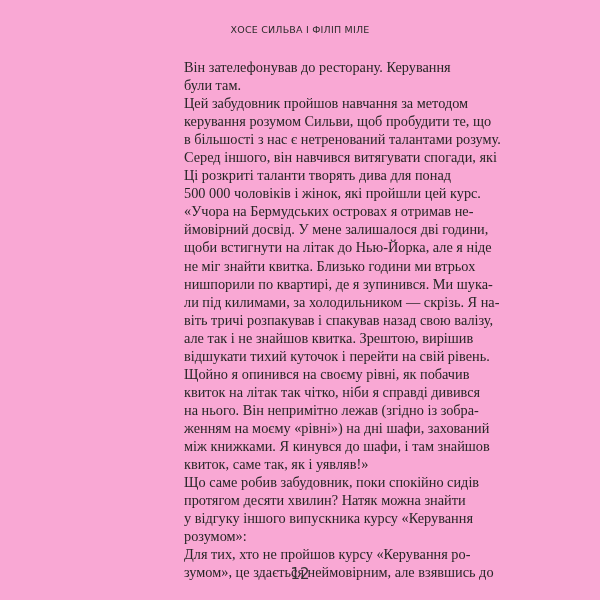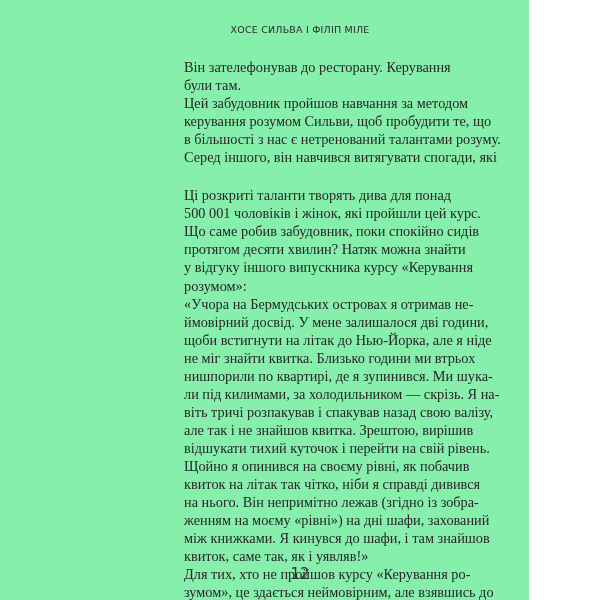--- a/index.html
+++ b/index.html
@@ -1,17 +1,17 @@
 <!DOCTYPE html>
 <html><head>
 <meta charset="utf-8">
 <style>
   html, body { margin: 0; padding: 0; background: #ffffff; }
   body { width: 600px; height: 600px; position: relative; overflow: hidden; }
-  .page { position: absolute; left: 0; top: 0; width: 529px; height: 600px; background: #86efac; }
+  .page { position: absolute; left: 0; top: 0; width: 600px; height: 600px; background: #f9a8d4; }
   .running-head {
     position: absolute; top: 24px; left: 0; width: 600px; text-align: center;
     font-family: "DejaVu Sans", sans-serif; font-size: 9.5px; letter-spacing: 0.2px;
     color: #2a2a2a;
   }
   .body-text {
     position: absolute; left: 168px; top: 58px; width: 263px;
     font-family: "Liberation Serif", serif; font-size: 14.3px; line-height: 18.05px;
     color: #262626;
   }
@@ -35,47 +35,47 @@
       <span class="line" style="text-indent: 16px;">Він зателефонував до ресторану. Керування</span>
       <span class="line last">були там.</span>
     </p>
     <p class="indent">
       <span class="line" style="text-indent: 16px; font-family: Liberation Serif, serif;">Цей забудовник пройшов навчання за методом</span>
       <span class="line">керування розумом Сильви, щоб пробудити те, що</span>
       <span class="line">в більшості з нас є нетренований талантами розуму.</span>
       <span class="line">Серед іншого, він навчився витягувати спогади, які</span>
     </p>
     <p class="indent">
-      <span class="line" style="text-indent: 16px; margin-top: 20px;">Ці розкриті таланти творять дива для понад</span>
-      <span class="line last">500 001 чоловіків і жінок, які пройшли цей курс.</span>
-    </p>
-    <p class="indent">
-      <span class="line" style="text-indent: 16px;">Що саме робив забудовник, поки спокійно сидів</span>
-      <span class="line">протягом десяти хвилин? Натяк можна знайти</span>
-      <span class="line">у відгуку іншого випускника курсу «Керування</span>
-      <span class="line last">розумом»:</span>
+      <span class="line" style="text-indent: 16px;">Ці розкриті таланти творять дива для понад</span>
+      <span class="line last">500 000 чоловіків і жінок, які пройшли цей курс.</span>
     </p>
     <p class="indent">
       <span class="line" style="text-indent: 16px;">«Учора на Бермудських островах я отримав не-</span>
       <span class="line">ймовірний досвід. У мене залишалося дві години,</span>
       <span class="line">щоби встигнути на літак до Нью-Йорка, але я ніде</span>
       <span class="line">не міг знайти квитка. Близько години ми втрьох</span>
       <span class="line">нишпорили по квартирі, де я зупинився. Ми шука-</span>
       <span class="line">ли під килимами, за холодильником — скрізь. Я на-</span>
       <span class="line">віть тричі розпакував і спакував назад свою валізу,</span>
       <span class="line">але так і не знайшов квитка. Зрештою, вирішив</span>
       <span class="line">відшукати тихий куточок і перейти на свій рівень.</span>
       <span class="line">Щойно я опинився на своєму рівні, як побачив</span>
       <span class="line">квиток на літак так чітко, ніби я справді дивився</span>
       <span class="line">на нього. Він непримітно лежав (згідно із зобра-</span>
       <span class="line">женням на моєму «рівні») на дні шафи, захований</span>
       <span class="line">між книжками. Я кинувся до шафи, і там знайшов</span>
       <span class="line last">квиток, саме так, як і уявляв!»</span>
     </p>
     <p class="indent">
+      <span class="line" style="text-indent: 16px;">Що саме робив забудовник, поки спокійно сидів</span>
+      <span class="line">протягом десяти хвилин? Натяк можна знайти</span>
+      <span class="line">у відгуку іншого випускника курсу «Керування</span>
+      <span class="line last">розумом»:</span>
+    </p>
+    <p class="indent">
       <span class="line" style="text-indent: 16px;">Для тих, хто не пройшов курсу «Керування ро-</span>
       <span class="line">зумом», це здається неймовірним, але взявшись до</span>
 
     </p>
   </div>
 
   <div class="folio">12</div>
 </div>
 
 </body></html>

